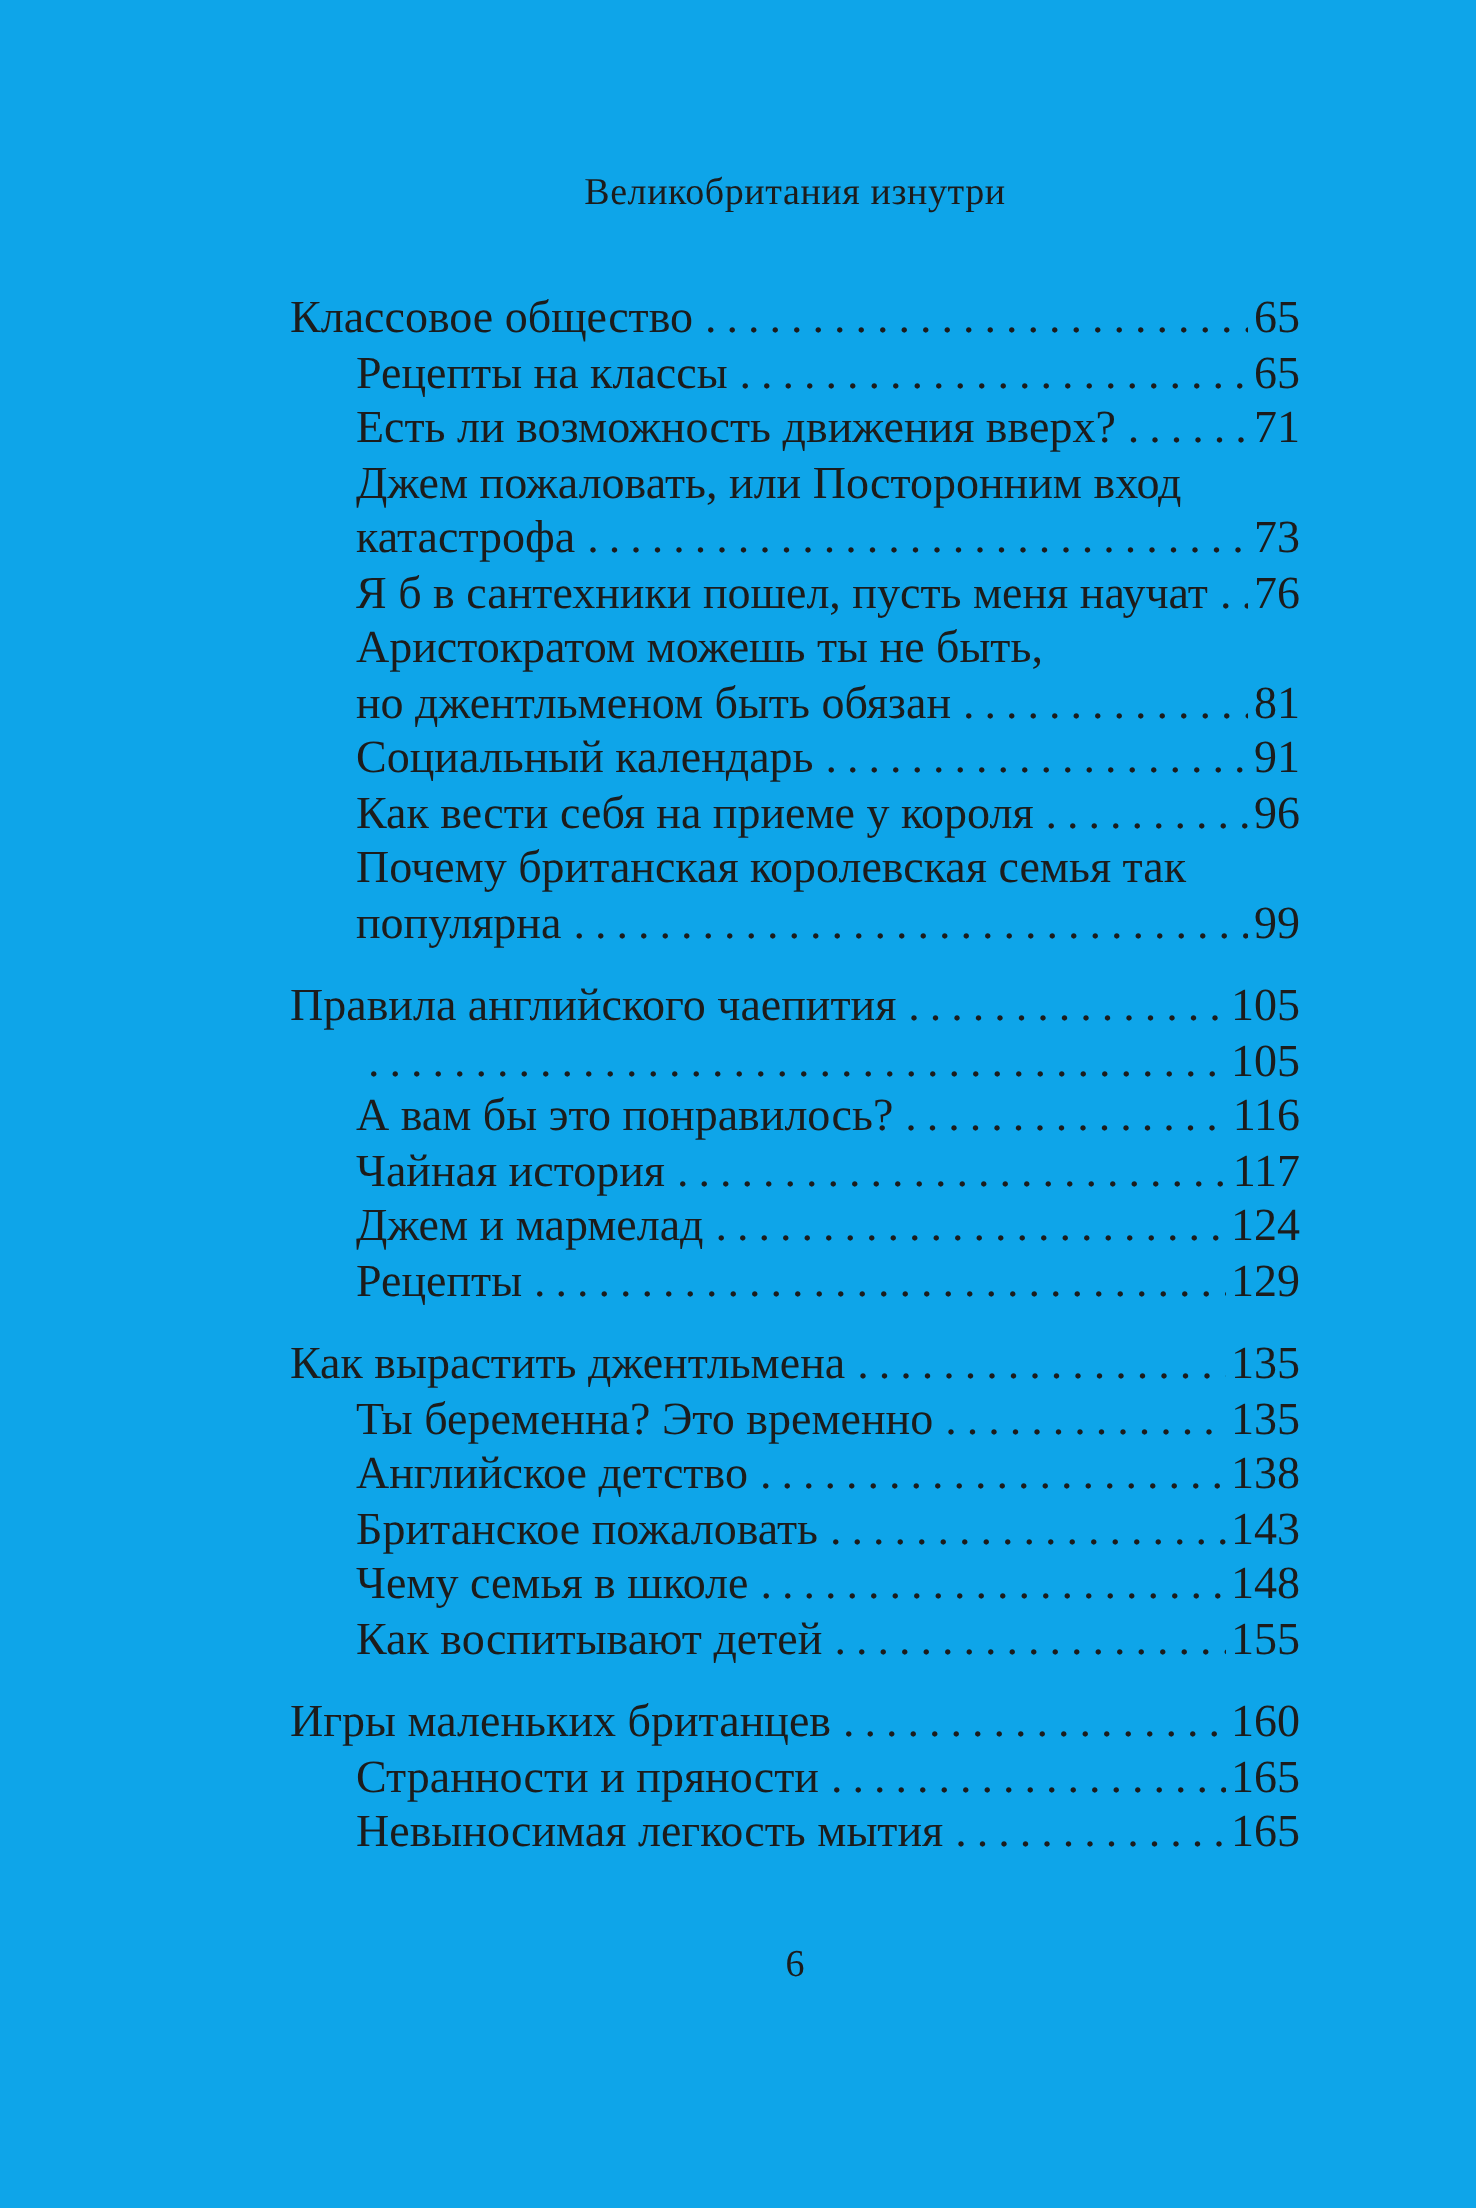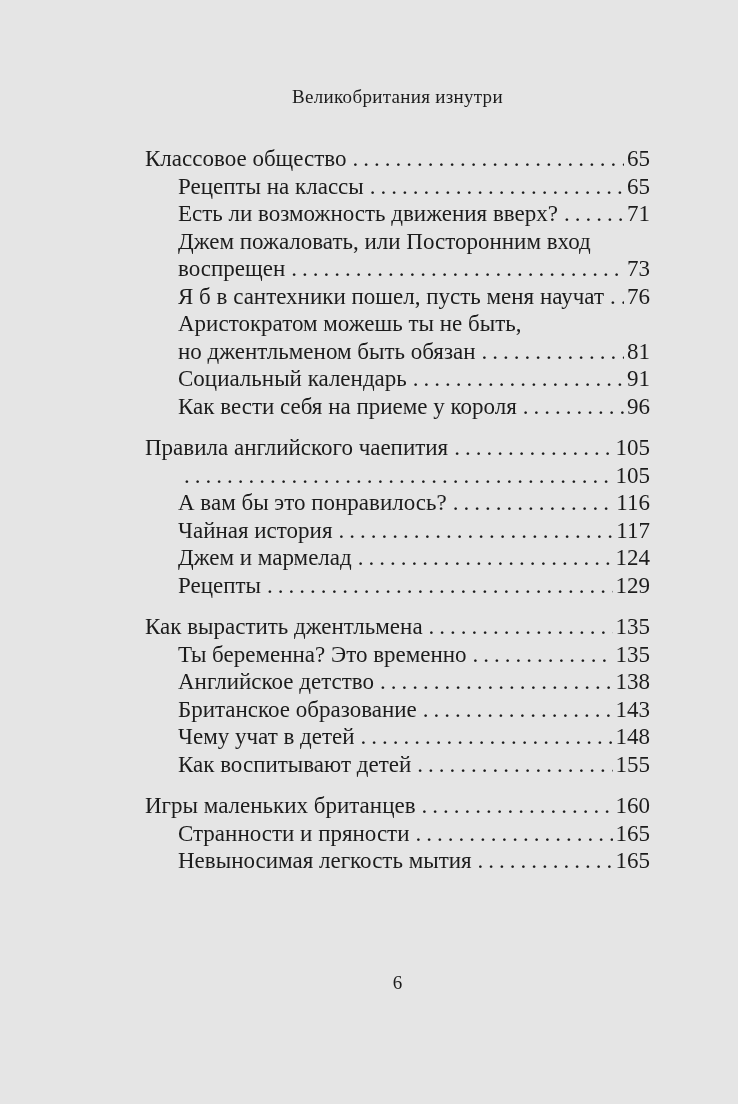--- a/index.html
+++ b/index.html
@@ -7,21 +7,21 @@
   html, body {
     width: 738px;
     height: 1104px;
     background: #ffffff;
   }
 
   .page {
     position: relative;
     width: 738px;
     height: 1104px;
-    background: #e5e5e5;
+    background: #0ea5e9;
     font-family: "Liberation Serif", "DejaVu Serif", serif;
     color: #1c1c1c;
     overflow: hidden;
   }
 
   .running-head {
     margin: 86px 0 0 145px;
     width: 505px;
     text-align: center;
     font-size: 19px;
@@ -99,21 +99,21 @@
           <span class="toc-text">Есть ли возможность движения вверх?</span>
           <span class="dots"></span>
           <span class="page-num">71</span>
         </div>
       </div>
       <div class="toc-entry level-1">
         <div class="toc-line">
           <span class="toc-text">Джем пожаловать, или Посторонним вход</span>
         </div>
         <div class="toc-line">
-          <span class="toc-text">воспрещен</span>
+          <span class="toc-text">катастрофа</span>
           <span class="dots"></span>
           <span class="page-num">73</span>
         </div>
       </div>
       <div class="toc-entry level-1">
         <div class="toc-line">
           <span class="toc-text">Я б в сантехники пошел, пусть меня научат</span>
           <span class="dots"></span>
           <span class="page-num">76</span>
         </div>
@@ -135,20 +135,30 @@
           <span class="page-num">91</span>
         </div>
       </div>
       <div class="toc-entry level-1">
         <div class="toc-line">
           <span class="toc-text">Как вести себя на приеме у короля</span>
           <span class="dots"></span>
           <span class="page-num">96</span>
         </div>
       </div>
+      <div class="toc-entry level-1">
+        <div class="toc-line">
+          <span class="toc-text">Почему британская королевская семья так</span>
+        </div>
+        <div class="toc-line">
+          <span class="toc-text">популярна</span>
+          <span class="dots"></span>
+          <span class="page-num">99</span>
+        </div>
+      </div>
       <div class="toc-entry level-0 section-start">
         <div class="toc-line">
           <span class="toc-text">Правила английского чаепития</span>
           <span class="dots"></span>
           <span class="page-num">105</span>
         </div>
       </div>
       <div class="toc-entry level-1">
         <div class="toc-line">
           <span class="dots"></span>
@@ -199,28 +209,28 @@
       </div>
       <div class="toc-entry level-1">
         <div class="toc-line">
           <span class="toc-text">Английское детство</span>
           <span class="dots"></span>
           <span class="page-num">138</span>
         </div>
       </div>
       <div class="toc-entry level-1">
         <div class="toc-line">
-          <span class="toc-text">Британское образование</span>
+          <span class="toc-text">Британское пожаловать</span>
           <span class="dots"></span>
           <span class="page-num">143</span>
         </div>
       </div>
       <div class="toc-entry level-1">
         <div class="toc-line">
-          <span class="toc-text">Чему учат в детей</span>
+          <span class="toc-text">Чему семья в школе</span>
           <span class="dots"></span>
           <span class="page-num">148</span>
         </div>
       </div>
       <div class="toc-entry level-1">
         <div class="toc-line">
           <span class="toc-text">Как воспитывают детей</span>
           <span class="dots"></span>
           <span class="page-num">155</span>
         </div>

